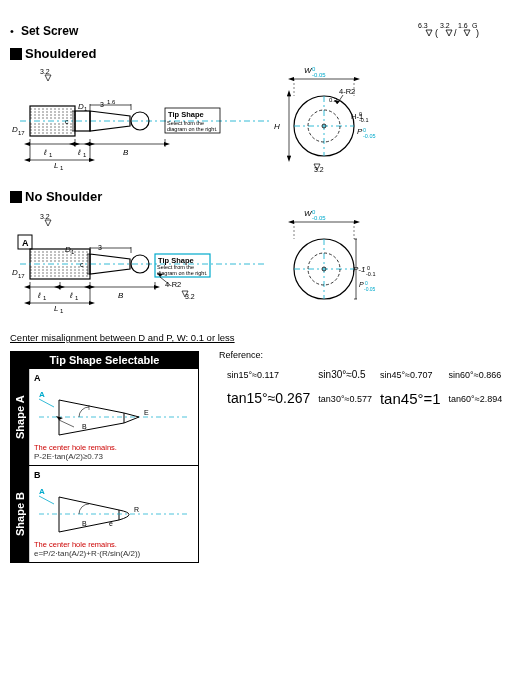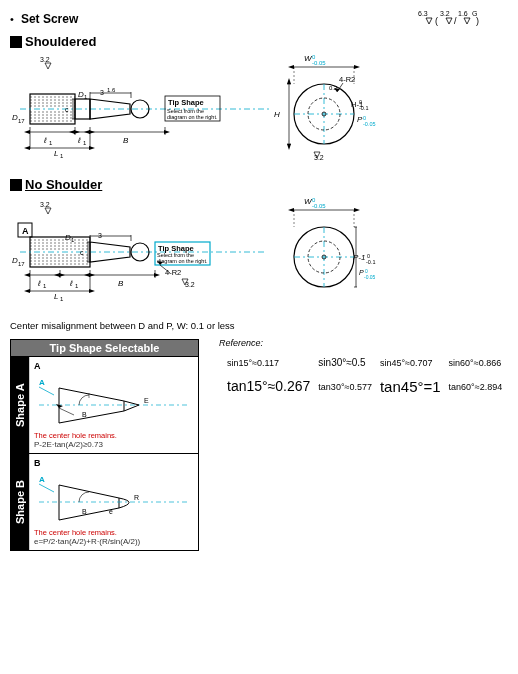--- a/index.html
+++ b/index.html
@@ -10,21 +10,21 @@
       font-family: Arial, sans-serif;
       font-size: 11px;
       color: #000;
       overflow: hidden;
       position: relative;
     }
 
     .page {
       width: 518px;
       height: 674px;
-      padding: 8px 10px;
+      padding: 20px 10px;
       position: relative;
     }
 
     
     .header-row {
       display: flex;
       align-items: center;
       justify-content: space-between;
       margin-bottom: 4px;
     }
@@ -51,21 +51,21 @@
     }
 
     
     .tip-table {
       border: 1.5px solid #000;
       width: 210px;
       margin-top: 4px;
     }
 
     .tip-table-header {
-      background: #737373;
+      background: #000000;
       color: #fff;
       font-size: 11px;
       font-weight: bold;
       text-align: center;
       padding: 2px 4px;
     }
 
     .tip-table-body {
       display: flex;
       flex-direction: column;
@@ -127,20 +127,21 @@
       margin-left: 220px;
       margin-top: -150px;
       font-size: 9px;
       line-height: 1.7;
     }
 
     .misalignment-note {
       font-size: 9.5px;
       margin: 6px 0 4px 0;
       color: #000;
+      text-decoration: underline;
     }
 
     .bottom-section {
       display: flex;
       align-items: flex-start;
       gap: 10px;
     }
 
   </style>
 </head>
@@ -309,21 +310,21 @@
           <line x1="25" y1="15" x2="25" y2="32" stroke="#000" stroke-width="0.5" stroke-dasharray="2,2"></line>
           <line x1="85" y1="15" x2="85" y2="32" stroke="#000" stroke-width="0.5" stroke-dasharray="2,2"></line>
 
           <text x="60" y="38" font-size="6" fill="#000">0.2</text>
         </svg>
       </div>
     </div>
   </div>
 
   <div class="section-block">
-    <div style="display:flex; align-items:center; margin-bottom:3px;text-decoration:underline;">
+    <div style="display:flex; align-items:center; margin-bottom:3px;">
       <div style="width:12px; height:12px; background:#000; margin-right:3px;"></div>
       <span style="font-weight:bold; font-size:13px;">No Shoulder</span>
     </div>
 
     <div class="diagram-area">
 
       <div>
         <svg width="265" height="115">
 
           <rect x="8" y="28" width="14" height="14" fill="none" stroke="#000" stroke-width="1"></rect>
@@ -527,21 +528,21 @@
               <span class="tip-note-red">The center hole remains.</span><br>
               <span>e=P/2·tan(A/2)+R·(R/sin(A/2))</span>
             </div>
           </div>
         </div>
 
       </div>
     </div>
 
     <div class="reference-section" style="margin-left:10px; margin-top:0; font-size:9px; line-height:1.8;">
-      <div style="margin-bottom:2px;font-style:italic;">
+      <div style="margin-bottom:2px;">
         <span>Reference:</span>
       </div>
       <table style="border-collapse:separate; border-spacing: 8px 1px;">
         <tbody>
             <tr>
           <td style="font-size:9px; white-space:nowrap;">sin15°≈0.117</td>
           <td style="font-size:10px; white-space:nowrap;">sin30°≈0.5</td>
           <td style="font-size:9px; white-space:nowrap;">sin45°≈0.707</td>
           <td style="font-size:9px; white-space:nowrap;">sin60°≈0.866</td>
         </tr>

